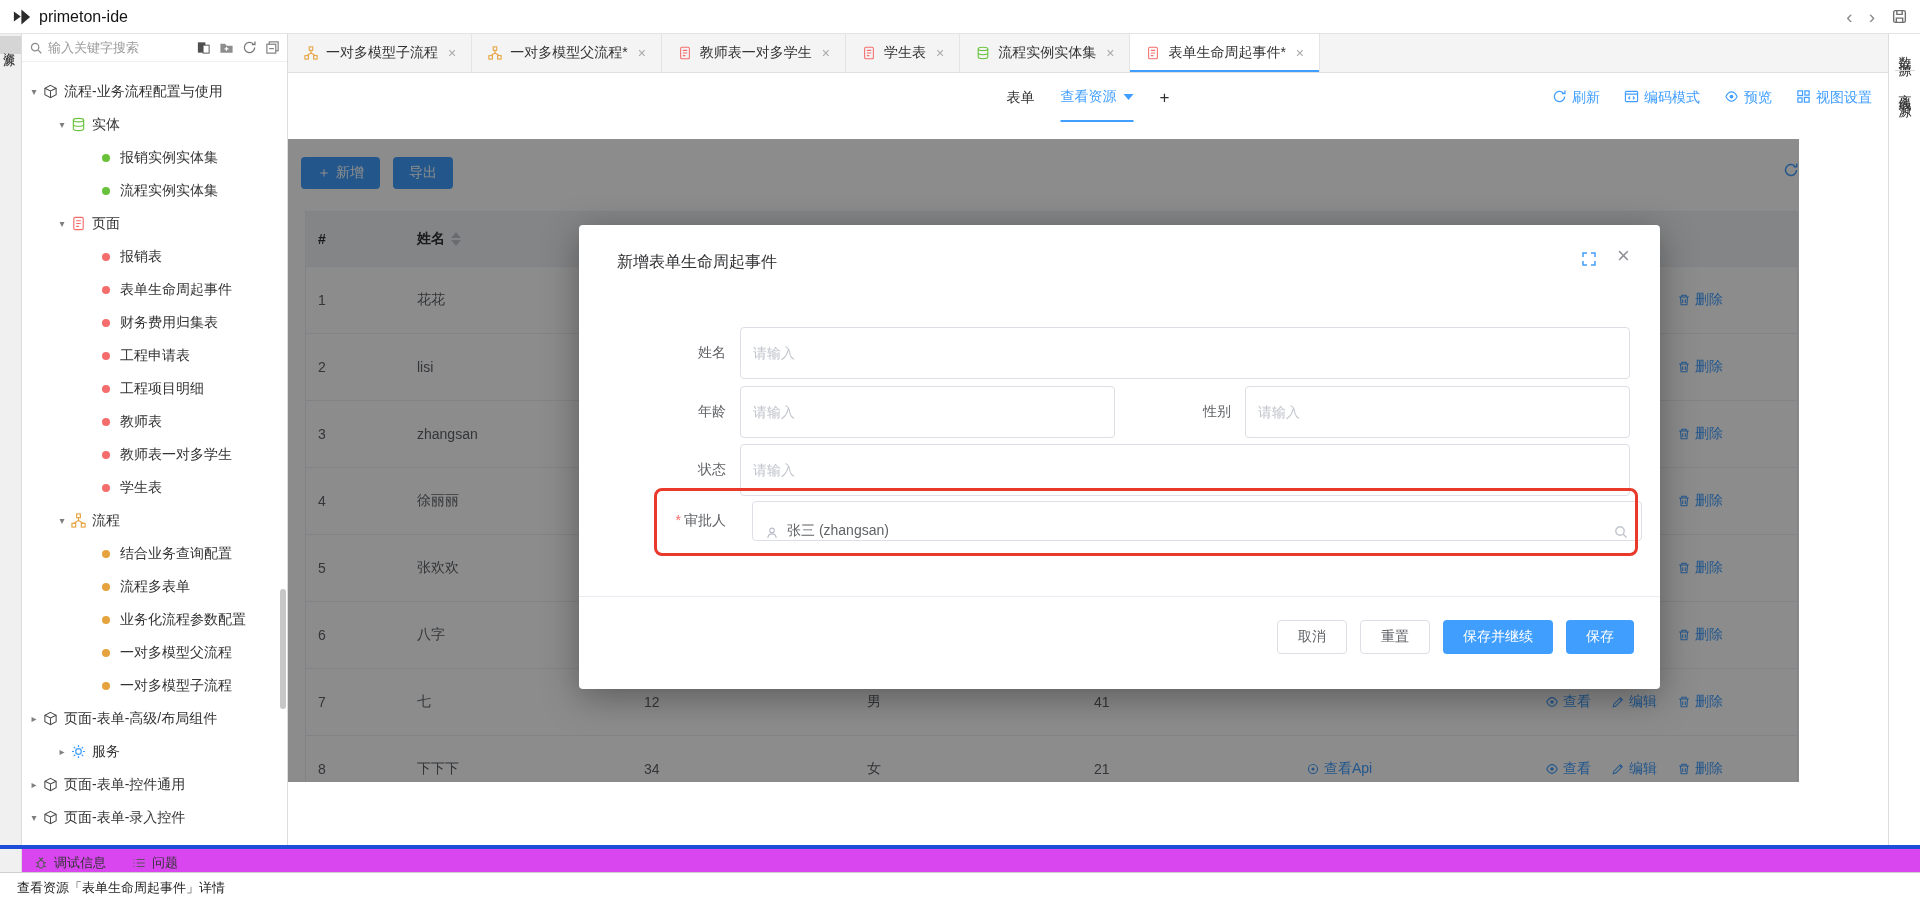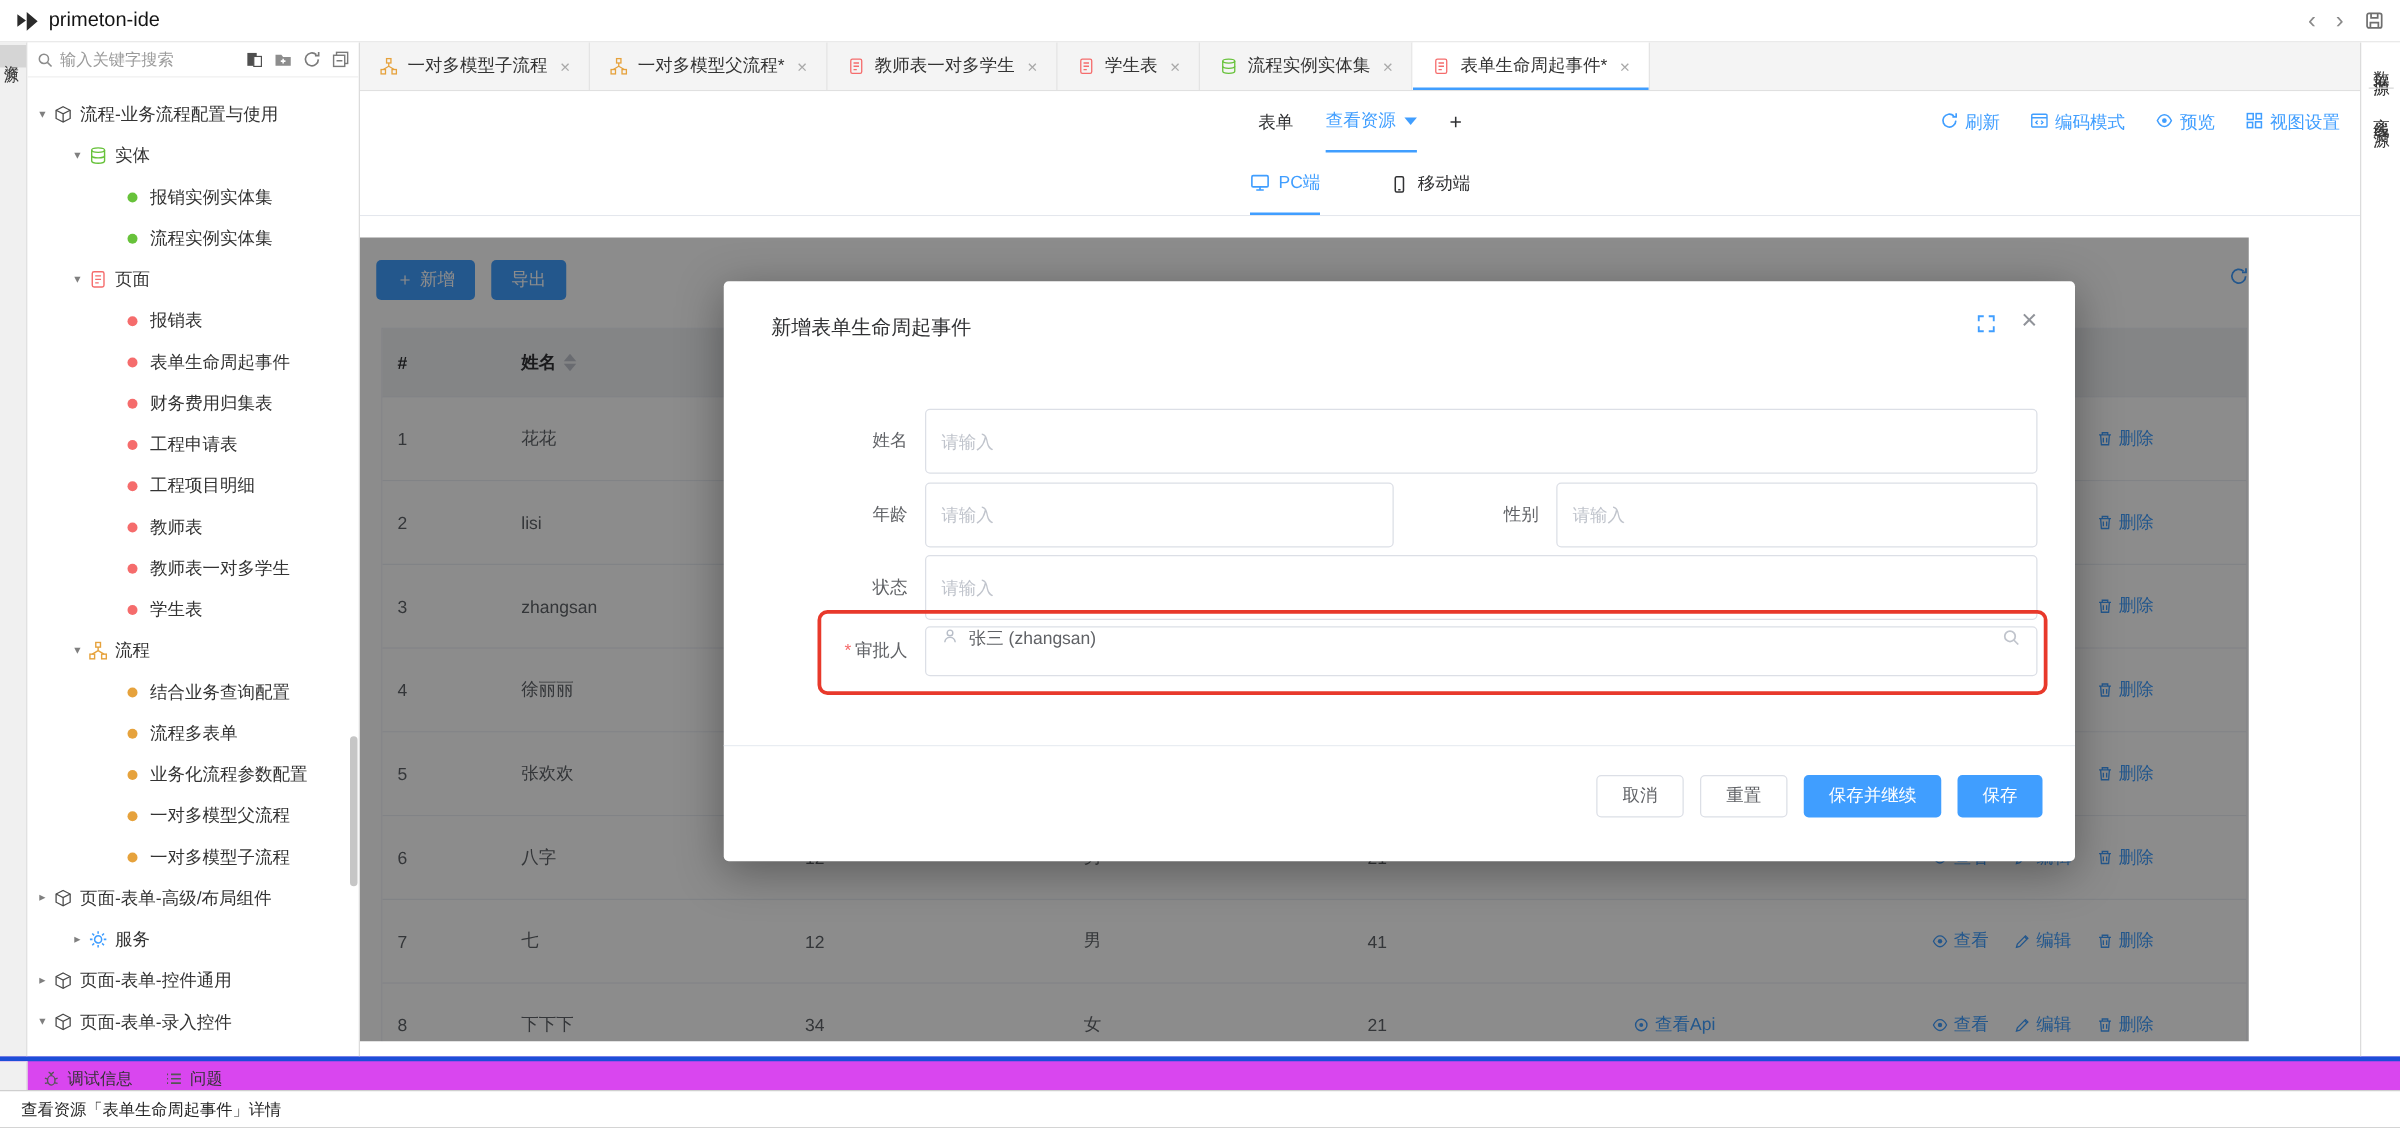--- a/index.html
+++ b/index.html
@@ -99,21 +99,21 @@
   .m-close::before{content:"×"}
   .f-row{position:absolute;left:0;display:flex;align-items:center}
   .f-label{width:147px;text-align:right;color:#606266;font-size:14px;white-space:nowrap}
   .f-label .req{color:#f56c6c;margin-right:3px}
   .f-label2{width:116px;text-align:right;color:#606266;font-size:14px;white-space:nowrap}
   .inp{margin-left:14px;height:52px;border:1px solid #dcdfe6;border-radius:4px;padding:0 12px;font-size:14px;color:#606266;background:#fff;outline:none}
   .inp::placeholder{color:#c0c4cc}
   .inp-full{width:890px}
   .inp-age{width:375px}
   .inp-sex{width:385px}
-  .approver{margin-left:14px;width:890px;height:40px;border:1px solid #dcdfe6;border-radius:4px;display:flex;align-items:flex-start;padding:0 12px;gap:8px;background:#fff;cursor:text}
+  .approver{margin-left:26px;width:890px;height:40px;border:1px solid #dcdfe6;border-radius:4px;display:flex;align-items:flex-end;padding:0 12px;gap:8px;background:#fff;cursor:text}
   .approver .val{color:#606266}
   .approver .mag{margin-left:auto;color:#c0c4cc}
   .person-ic{color:#c0c4cc}
   .red-box{position:absolute;left:75px;top:263px;width:984px;height:68px;border:3px solid #e8392b;border-radius:8px;z-index:30;pointer-events:none}
   .m-divider{position:absolute;left:0;top:371px;width:100%;height:1px;background:#e9edf2}
   .m-footer{position:absolute;right:26px;top:395px;display:flex;gap:13px}
   .btn{height:34px;border-radius:4px;padding:0 20px;font-size:14px;display:flex;align-items:center;cursor:pointer}
   .btn-plain{border:1px solid #dcdfe6;background:#fff;color:#606266}
   .btn-primary{border:none;background:#409eff;color:#fff}
 
@@ -557,36 +557,20 @@
               <rect x="2" y="2" width="5" height="5"></rect>
               <rect x="9.5" y="2" width="4.5" height="4.5"></rect>
               <rect x="2" y="9.5" width="4.5" height="4.5"></rect>
               <rect x="9" y="9" width="5" height="5"></rect>
             </svg>
           <span>视图设置</span>
         </span>
       </div>
     </div>
 
-    <div class="device-row">
-      <span class="dev dev-pc">
-        <svg width="16" height="16" viewBox="0 0 16 16" fill="none" stroke="#409eff" stroke-width="1.3">
-            <rect x="1.5" y="2.5" width="13" height="9" rx="1"></rect>
-            <path d="M8 11.5V14M5 14h6"></path>
-          </svg>
-        <span>PC端</span>
-      </span>
-      <span class="dev dev-mobile">
-        <svg width="15" height="15" viewBox="0 0 16 16" fill="none" stroke="#303133" stroke-width="1.3">
-            <rect x="4.5" y="1.5" width="7" height="13" rx="1.2"></rect>
-            <path d="M7 12.5h2"></path>
-          </svg>
-        <span>移动端</span>
-      </span>
-    </div>
 
     <div class="content">
       <div class="grid-btns">
         <button class="btn-blue">
             <span>＋</span>
             <span>新增</span>
           </button>
         <button class="btn-blue">
             <span>导出</span>
           </button>

